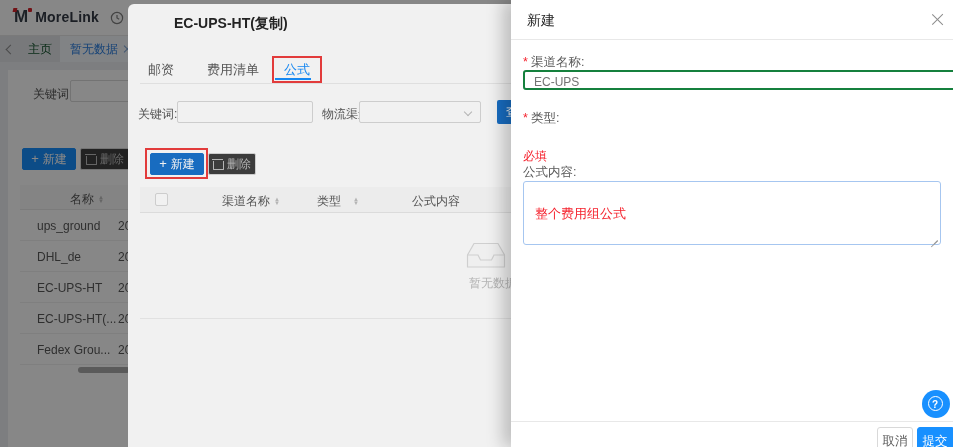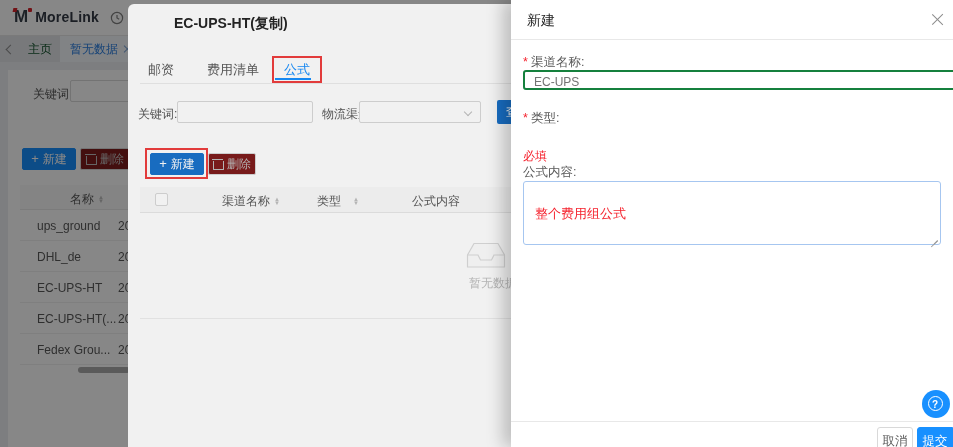--- a/index.html
+++ b/index.html
@@ -23,21 +23,21 @@
   .tab-home { position:absolute; left:20px; top:0; height:26px; line-height:26px; padding:0 8px; font-size:12px; color:#14532d; }
   .tab-active { position:absolute; left:60px; top:0; height:26px; line-height:26px; padding:0 6px 0 10px; font-size:12px; color:#2b7fe0; background:#f4f7fb; display:flex; align-items:center; gap:5px; }
   .tab-x { position:relative; width:8px; height:8px; display:inline-block; }
   .tab-x::before,.tab-x::after { content:""; position:absolute; left:3.5px; top:-1px; width:1.4px; height:10px; background:#7ea4d4; }
   .tab-x::before { transform:rotate(45deg);} .tab-x::after{ transform:rotate(-45deg);}
   #leftcard { position:absolute; left:8px; top:70px; width:170px; bottom:0; background:#fff; }
   .kw-label { position:absolute; left:25px; top:16px; font-size:12px; color:#595959; }
   .kw-input { position:absolute; left:62px; top:10px; width:104px; height:22px; background:#fff; border:1px solid #d9d9d9; border-radius:2px; }
   .btn { display:flex; align-items:center; justify-content:center; gap:4px; font-size:12px; border-radius:2px; cursor:pointer; }
   .btn-primary { background:#1890ff; color:#fff; border:1px solid #1890ff; }
-  .btn-disabled { background:#7f1d1d; color:#bfbfbf; border:1px solid #d9d9d9;font-family:Liberation Mono, monospace; }
+  .btn-disabled { background:#404040; color:#bfbfbf; border:1px solid #d9d9d9;font-family:Liberation Mono, monospace; }
   .plus-ic::before { content:"+"; font-size:13px; line-height:1; }
   .trash-ic { width:10px; height:11px; position:relative; display:inline-block; }
   .trash-ic::before { content:""; position:absolute; left:0; top:2px; width:9px; height:8px; border:1px solid currentColor; border-top:none; border-radius:0 0 1px 1px; }
   .trash-ic::after { content:""; position:absolute; left:-1px; top:0; width:11px; height:1.4px; background:currentColor; }
   .lt-newbtn { position:absolute; left:14px; top:78px; width:54px; height:22px; }
   .lt-delbtn { position:absolute; left:72px; top:78px; width:50px; height:22px; }
   .lt-header { position:absolute; left:12px; top:115px; right:0; height:25px; background:#fafafa; border-bottom:1px solid #e8e8e8; font-size:12px; color:#595959; }
   .lt-h-name { position:absolute; left:50px; top:6px; display:flex; gap:4px; align-items:center; }
   .lt-h-start { position:absolute; left:110px; top:6px; }
   .carets { display:inline-flex; flex-direction:column; line-height:4px; font-size:6px; color:#bfbfbf; transform:translateY(-1px); }

